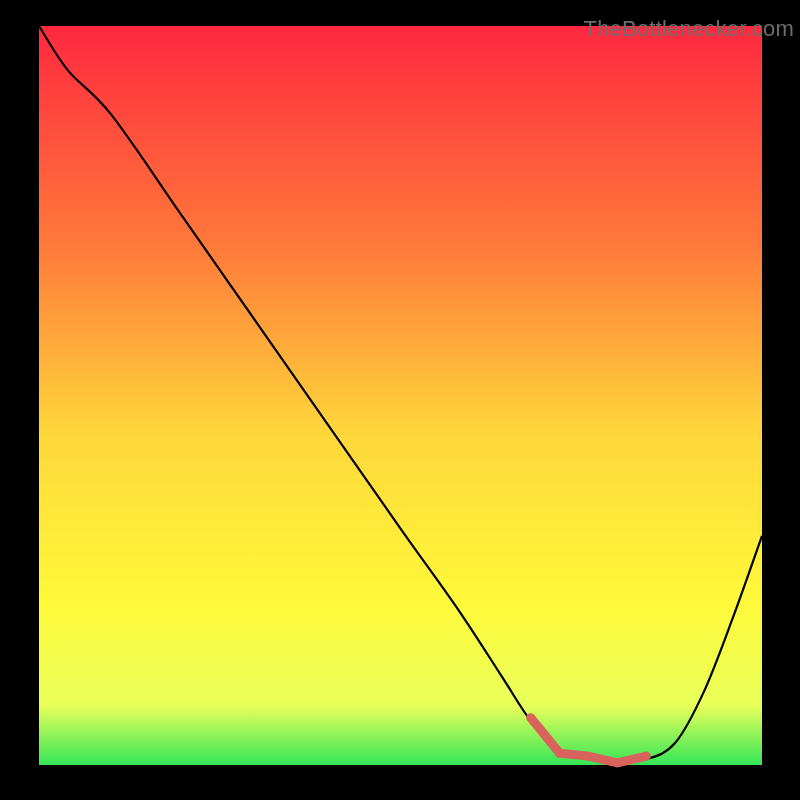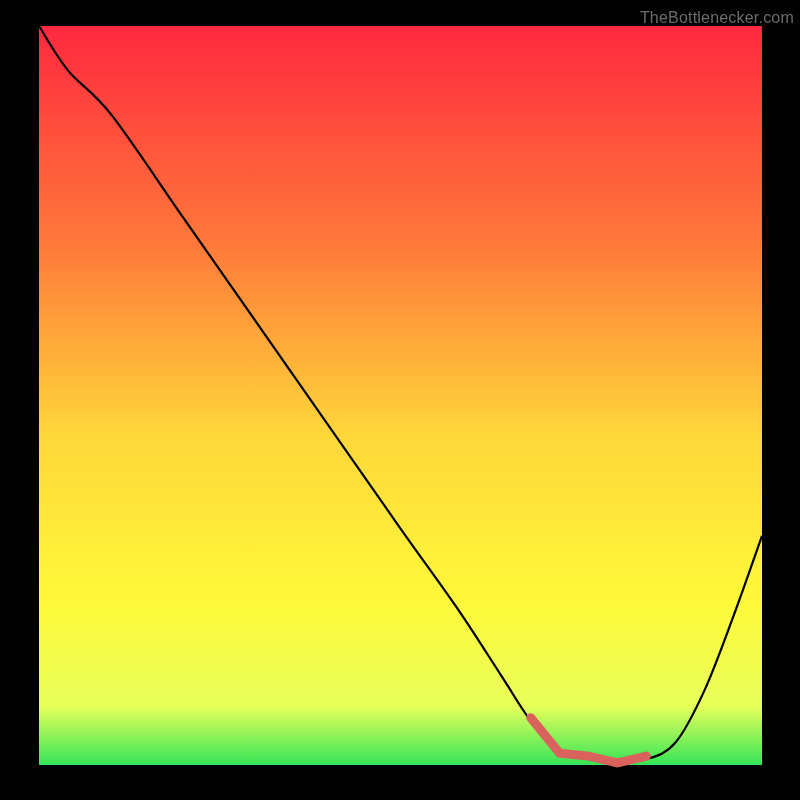--- a/index.html
+++ b/index.html
@@ -12,24 +12,24 @@
     overflow: hidden;
   }
   .frame {
     position: relative;
     width: 800px;
     height: 800px;
     background: #000;
   }
   .attrib {
     position: absolute;
-    top: 9px;
+    top: 16px;
     right: 6px;
     color: #6c6c6c;
-    font-size: 16px;
+    font-size: 22px;
     font-weight: 500;
     letter-spacing: 0.2px;
     z-index: 20;
     margin-left: 14px;
   }
   svg {
     position: absolute;
     top: 0;
     left: 0;
   }

